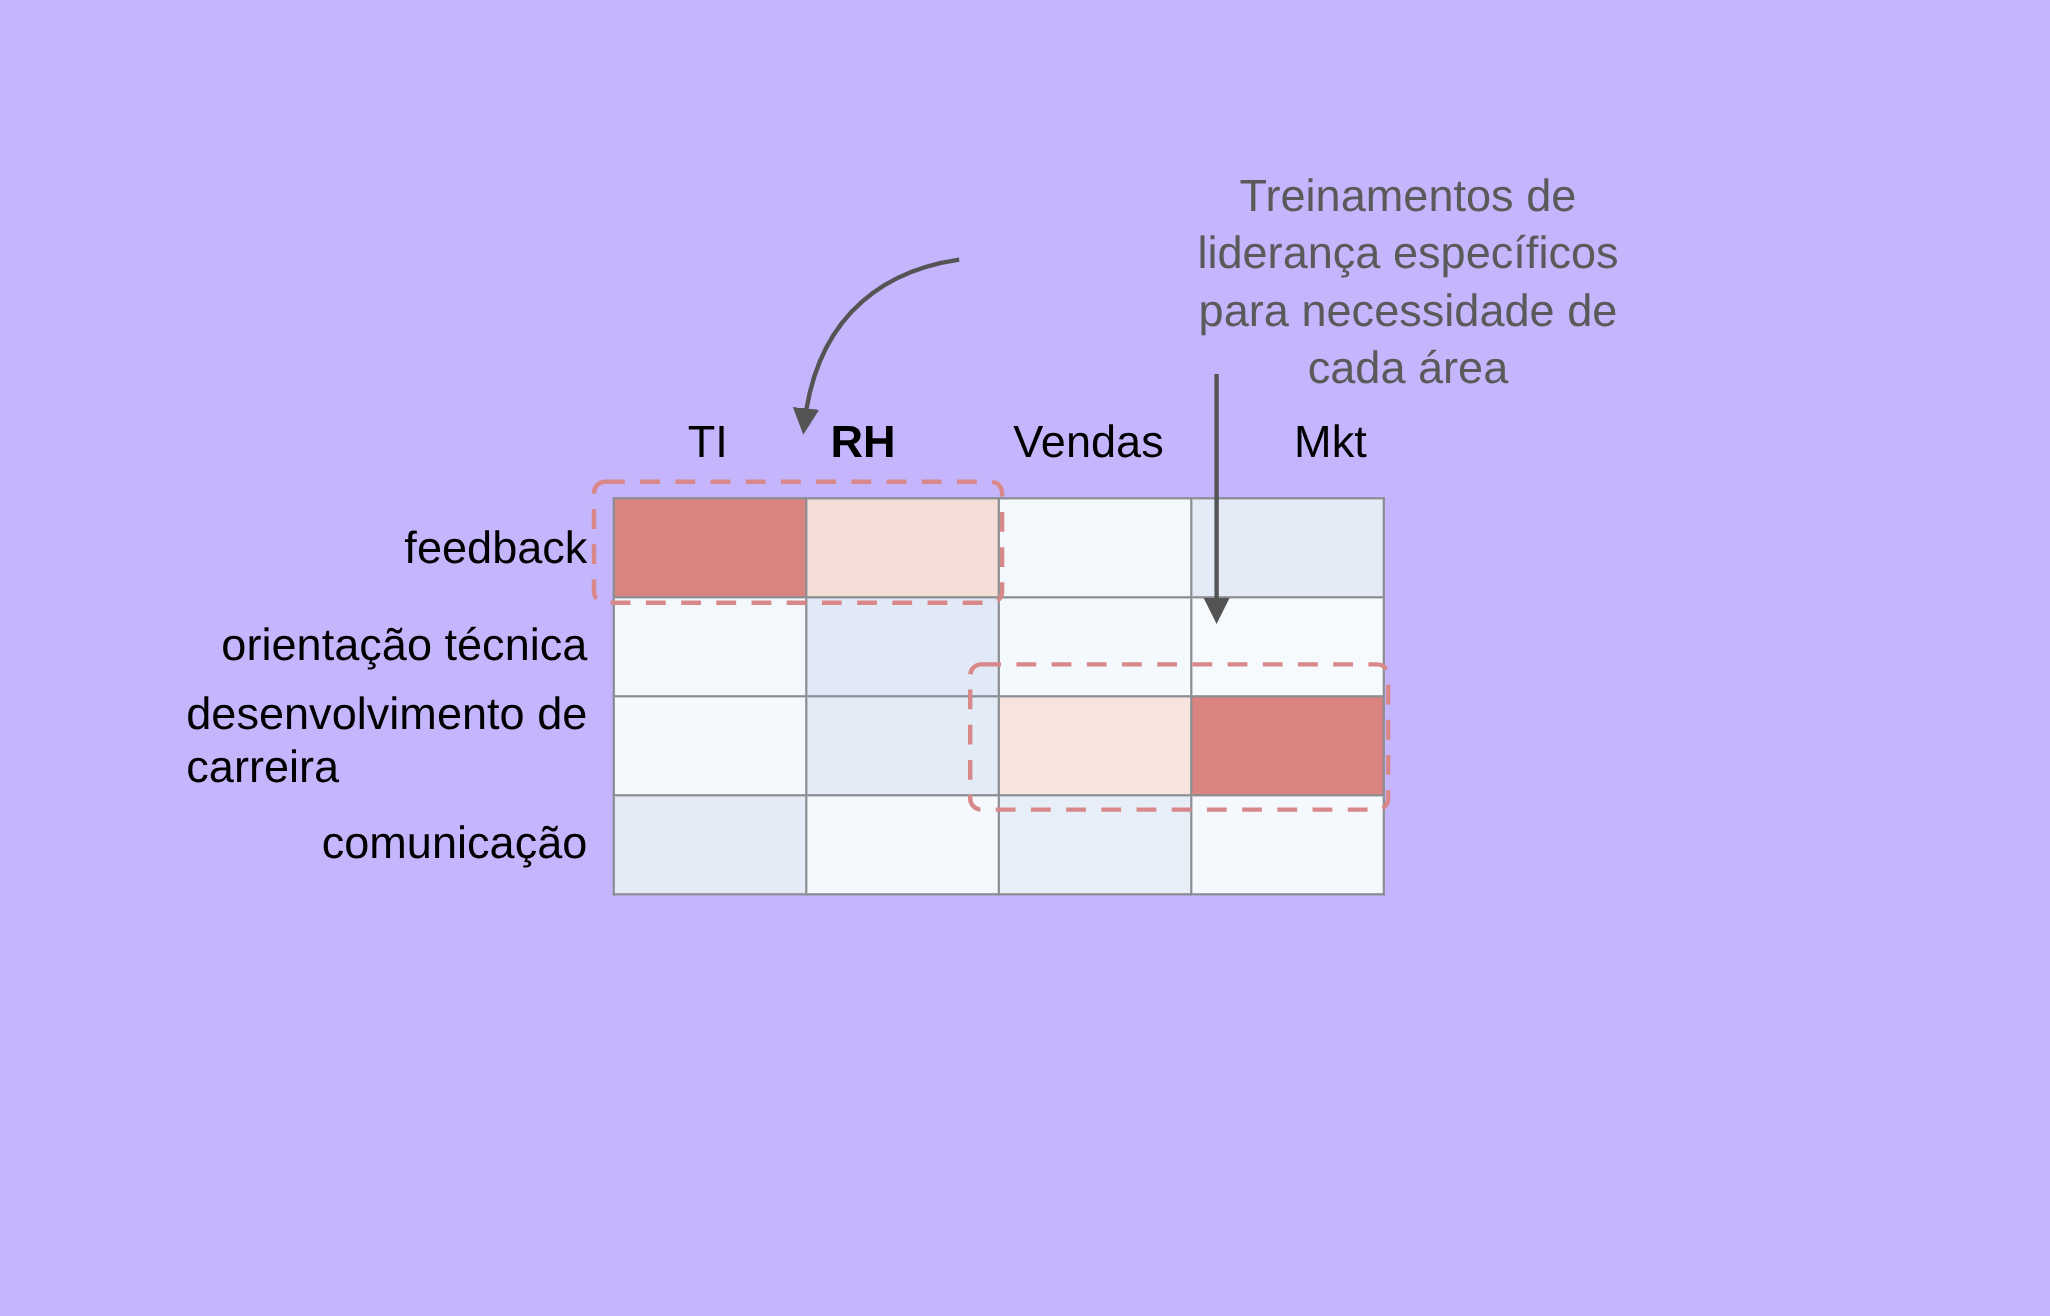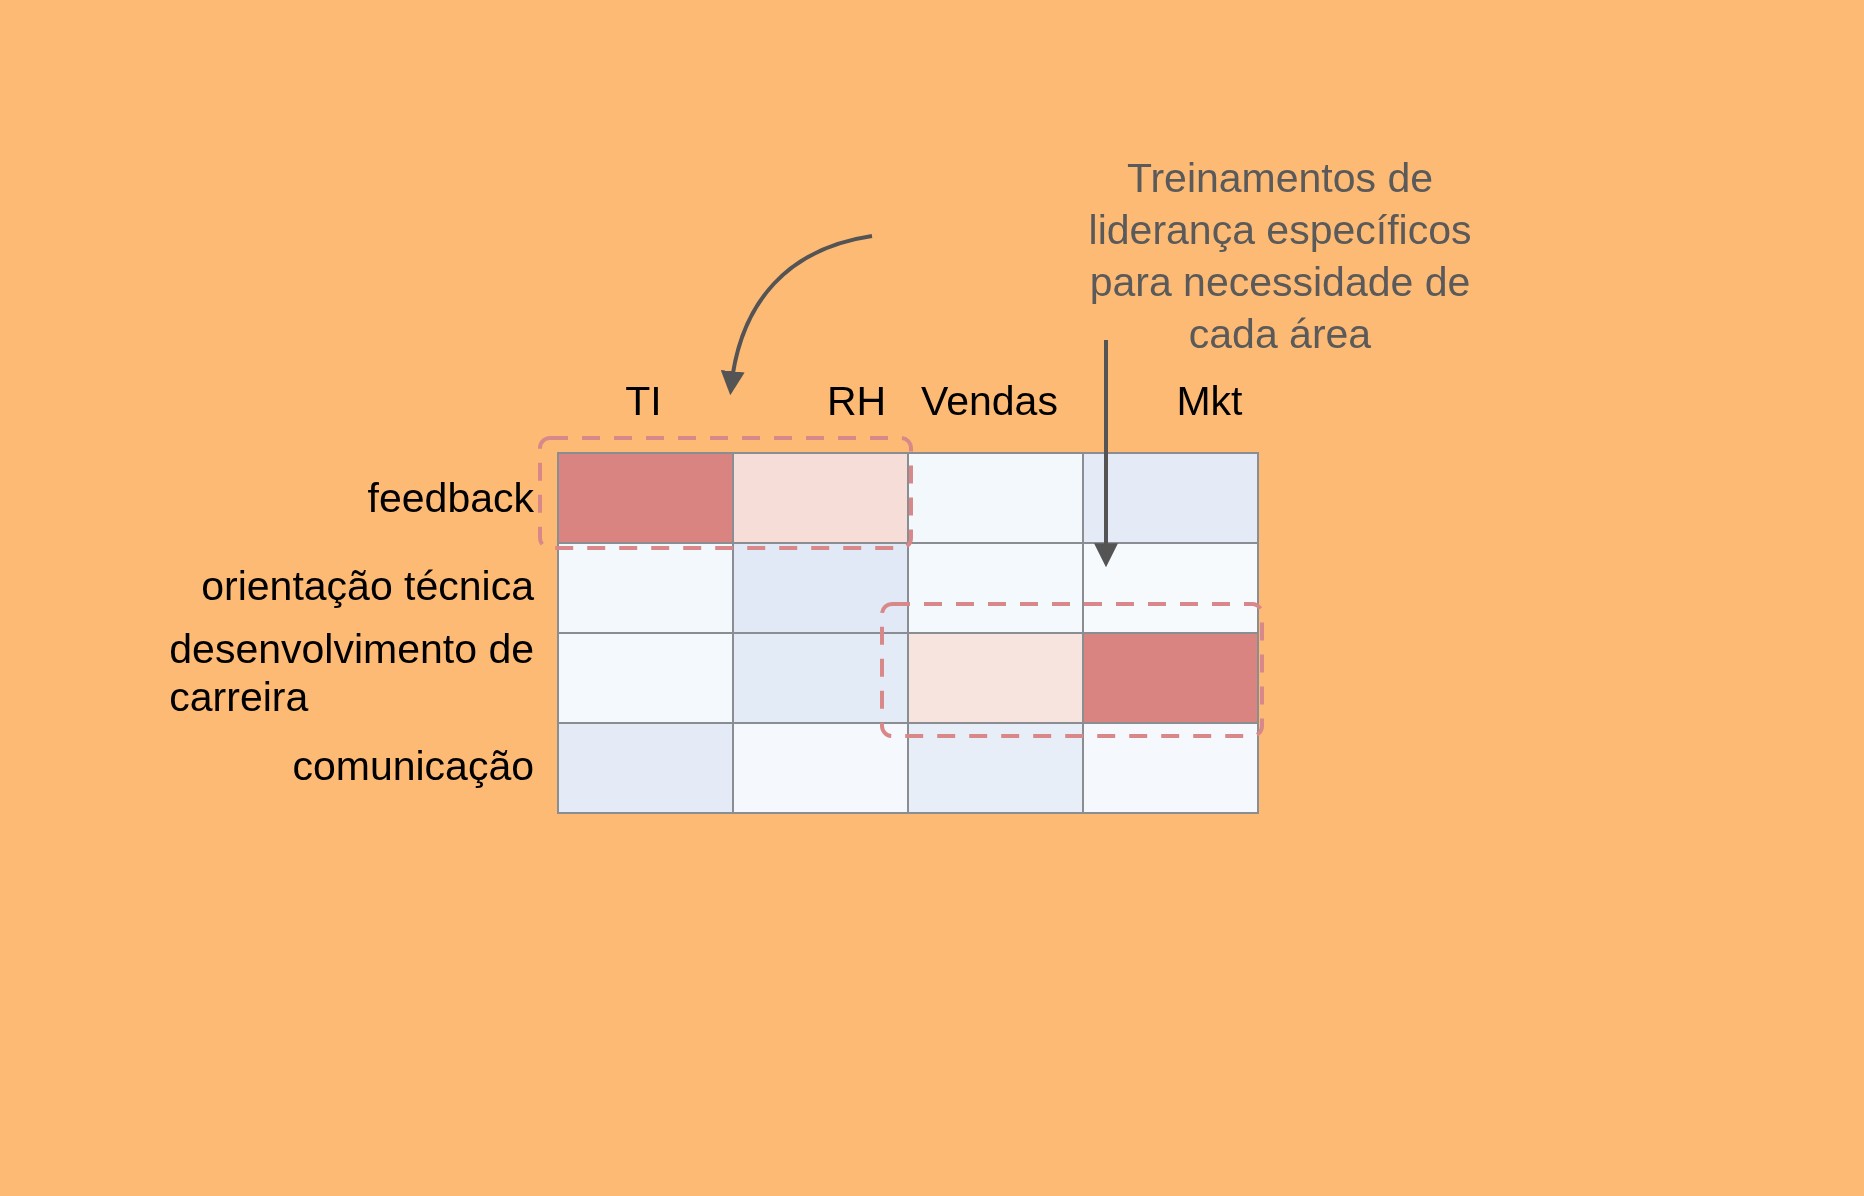--- a/index.html
+++ b/index.html
@@ -4,21 +4,21 @@
 <style>
   html, body {
     margin: 0;
     padding: 0;
     background: #ffffff;
   }
   #stage {
     position: relative;
     width: 1864px;
     height: 1196px;
-    background: #fdba74;
+    background: #c4b5fd;
     font-family: "Liberation Sans", sans-serif;
     overflow: hidden;
   }
 
   
   #annotation-text {
     position: absolute;
     left: 1080px;
     top: 152px;
     width: 400px;
@@ -82,21 +82,21 @@
 <body>
 
 <div id="stage">
 
   <div id="annotation-text">Treinamentos de
 liderança específicos
 para necessidade de
 cada área</div>
 
   <div class="col-header" style="left:557px;">TI</div>
-  <div class="col-header" style="left:770px;">RH</div>
+  <div class="col-header" style="left:698px;font-weight:bold;">RH</div>
   <div class="col-header" style="left:903px;">Vendas</div>
   <div class="col-header" style="left:1123px;">Mkt</div>
 
   <div class="row-label" style="top:474px;">feedback</div>
   <div class="row-label" style="top:625px;">desenvolvimento de
 carreira</div>
   <div class="row-label" style="top:562px;">orientação técnica</div>
   <div class="row-label" style="top:742px;margin-left:24px;">comunicação</div>
 
   <div id="heatmap-wrap">

